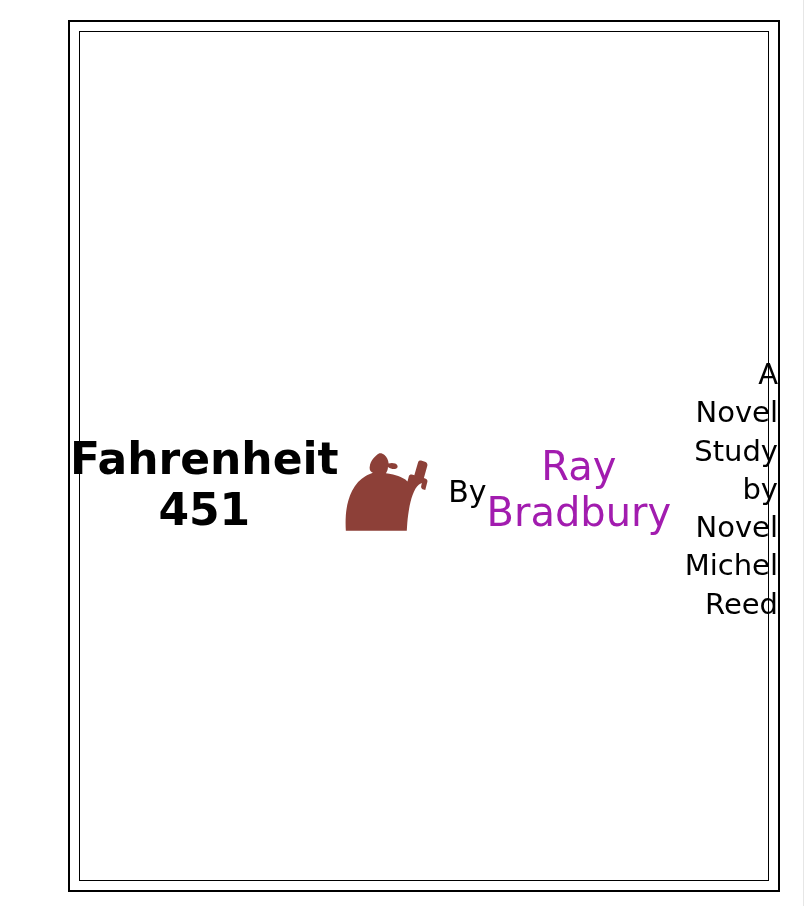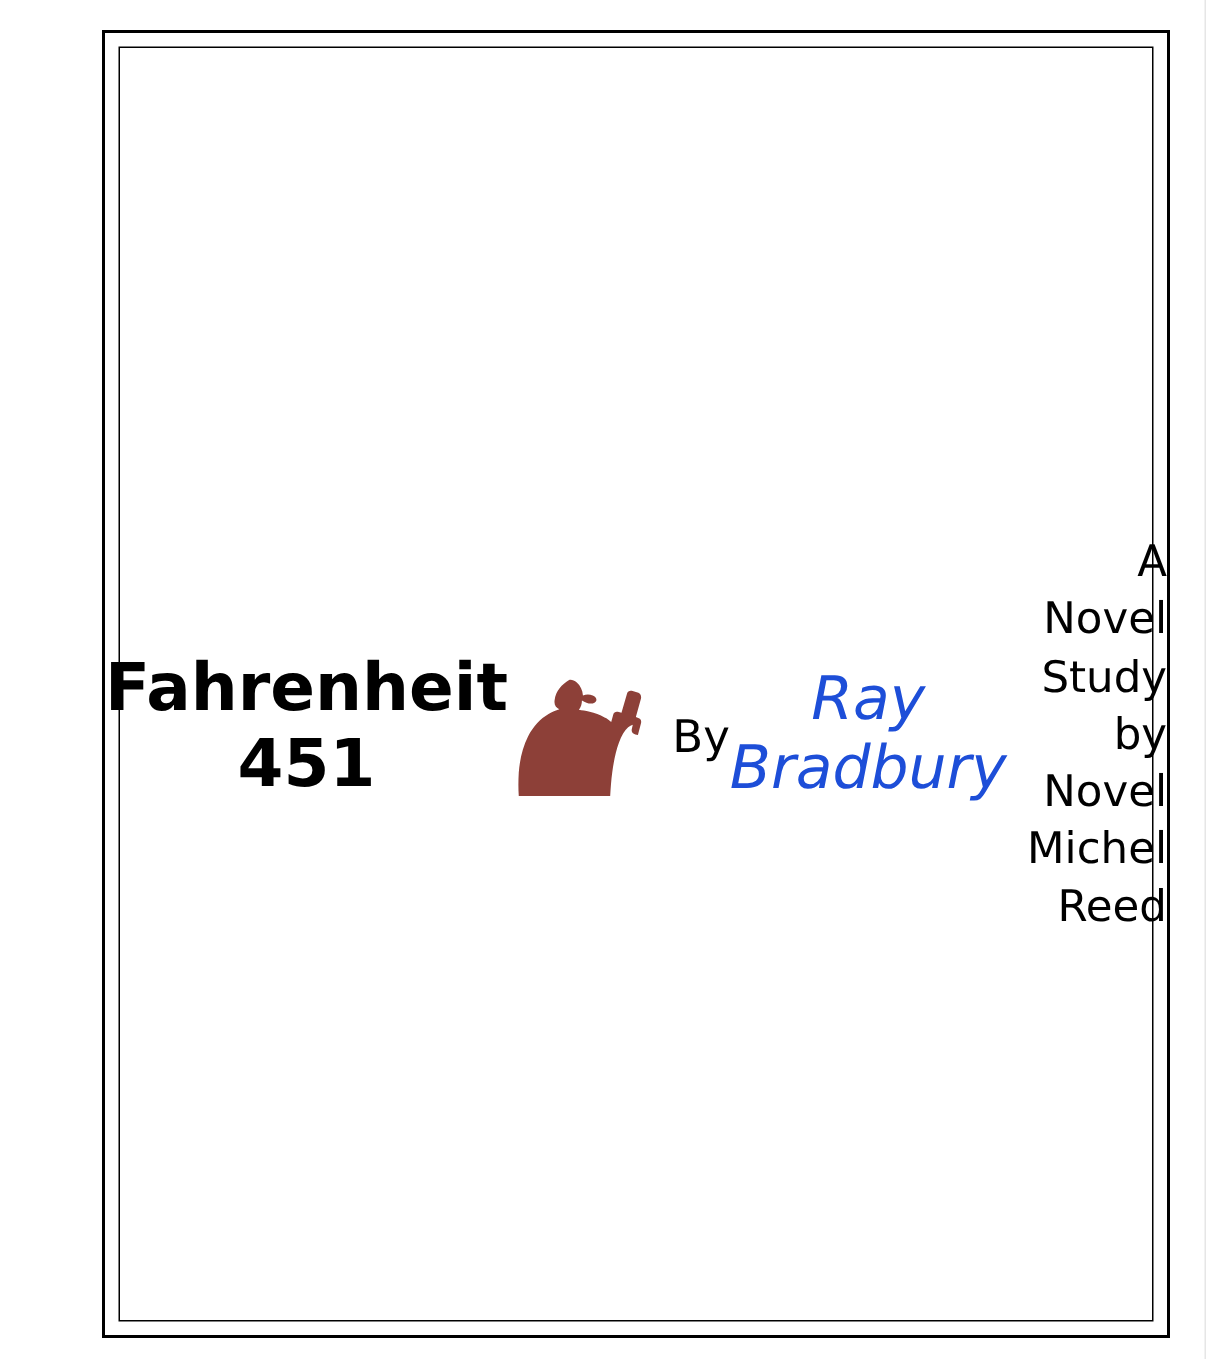--- a/index.html
+++ b/index.html
@@ -75,23 +75,22 @@
   .by-line {
     margin-top: 70px;
     font-size: 30px;
     color: #000000;
     text-align: center;
   }
 
   .author {
     margin-top: 66px;
     font-size: 40px;
-    color: #1d4ed8;
+    color: #a21caf;
     text-align: center;
-    font-style: italic;
   }
 
   .subtitle-block {
     margin-top: 66px;
     text-align: right;
     line-height: 1.32;
   }
   .subtitle-line {
     font-size: 29px;
     color: #000000;

